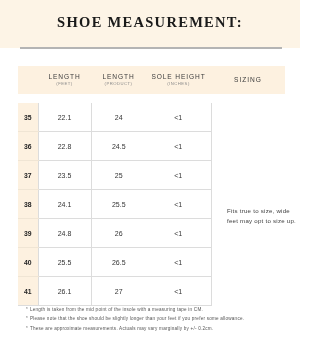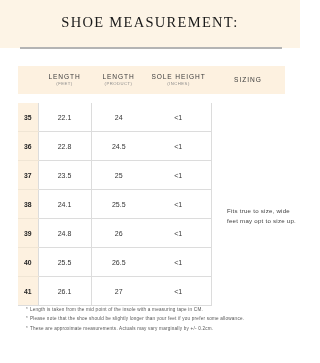--- a/index.html
+++ b/index.html
@@ -24,21 +24,21 @@
     height: 48px;
     background: #fdf4e6;
   }
   .page-title {
     position: absolute;
     left: 0;
     top: 14px;
     width: 300px;
     text-align: center;
     font-family: "Liberation Serif", serif;
-    font-weight: normal;
+    font-weight: bold;
     font-size: 14.5px;
     letter-spacing: 1.3px;
     color: #1a1a1a;
     white-space: nowrap;
   }
   .title-rule {
     position: absolute;
     left: 20px;
     top: 47px;
     width: 262px;

